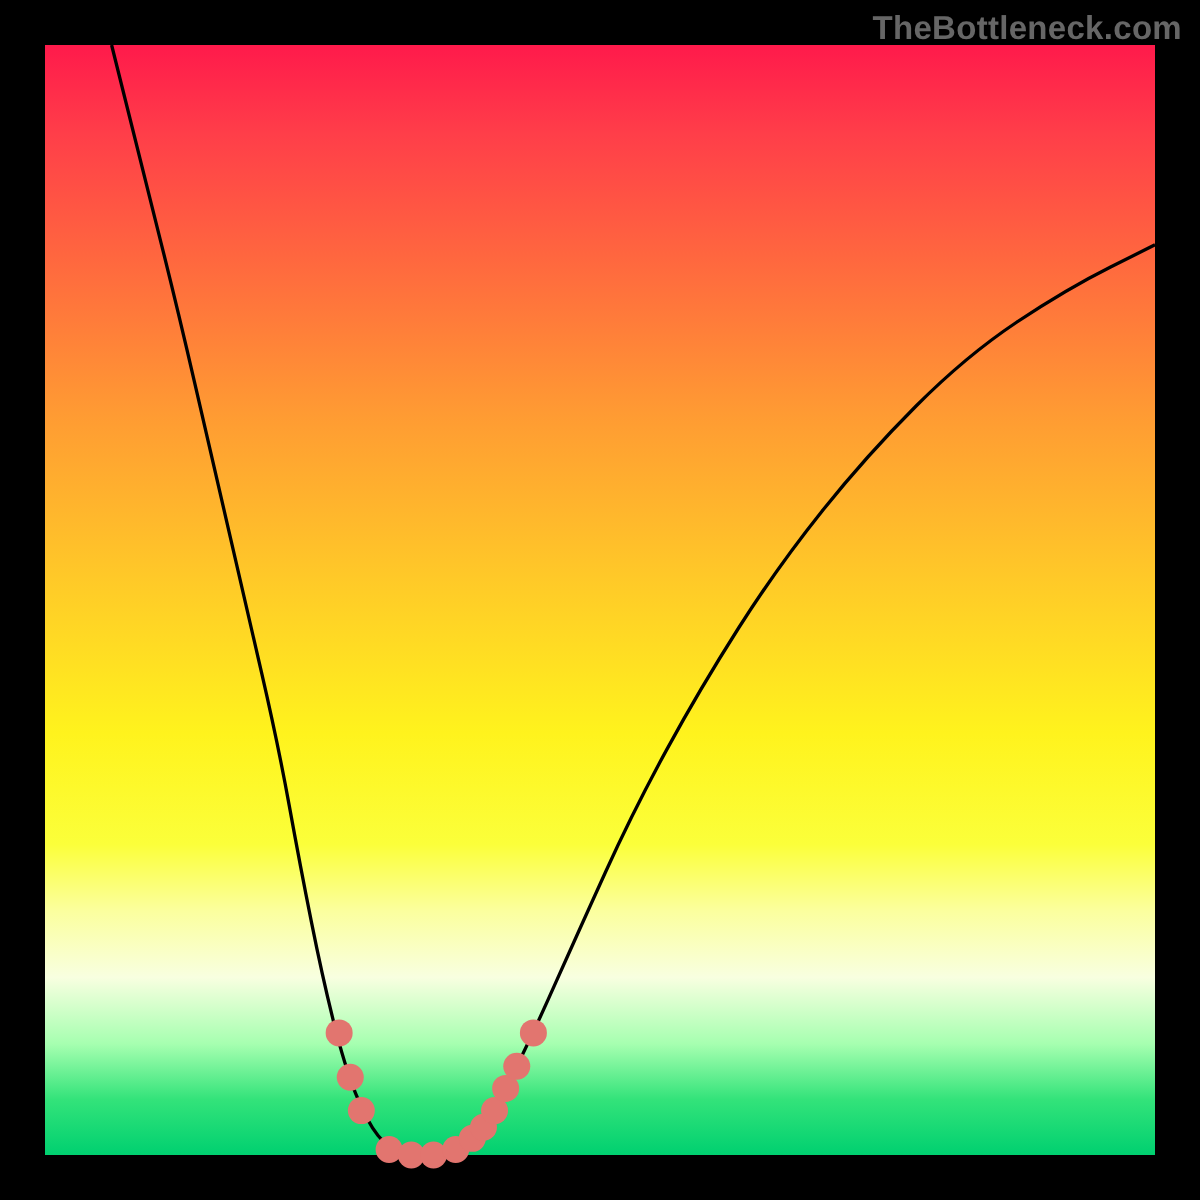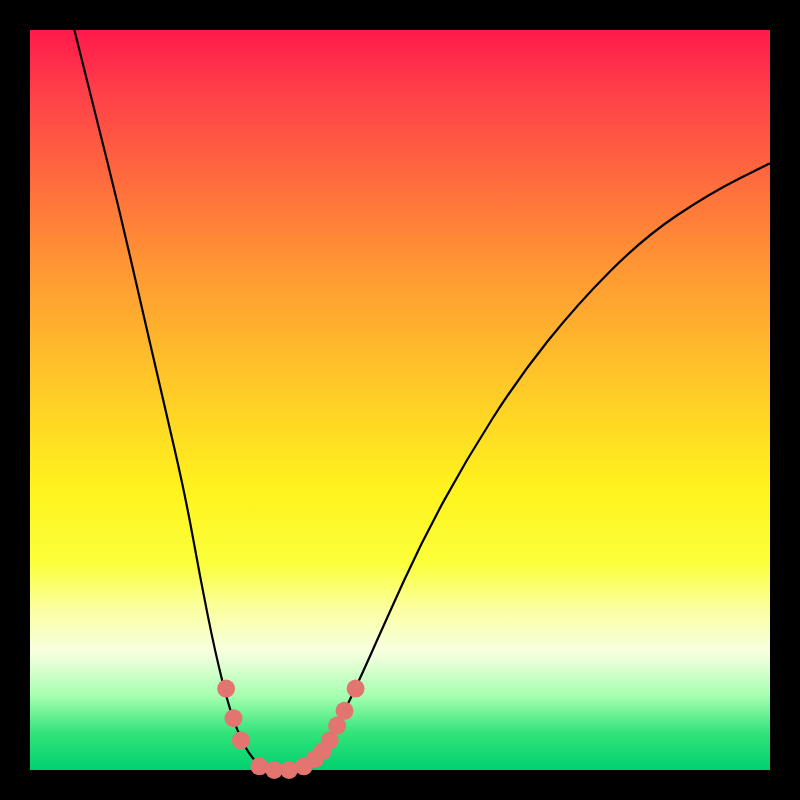--- a/index.html
+++ b/index.html
@@ -62,20 +62,21 @@
   }
   .marker {
     fill: #e2756f;
     stroke: none;
   }
 </style>
 </head>
 <body>
 
 <div class="frame">
+  <div class="watermark">TheBottleneck.com</div>
 
   <div class="plot">
     <svg class="curve" viewBox="0 0 740 740">
       <path id="curve-path" class="curve-path" d="M 44.4 0 Q 66.6 88.79999999999995 77.69999999999999 133.2 Q 88.8 177.60000000000002 99.9 225.70000000000002 Q 111 273.8 122.1 321.9 Q 133.2 370 144.3 418.1 Q 155.4 466.2 162.8 506.9 Q 170.20000000000002 547.6 177.60000000000002 584.6 Q 185 621.6 192.4 651.2 Q 199.8 680.8 207.2 699.3 Q 214.6 717.8 222 727.05 Q 229.4 736.3 236.8 738.15 Q 244.20000000000002 740 251.60000000000002 740 Q 259 740 266.4 738.15 Q 273.8 736.3 281.20000000000005 730.75 Q 288.6 725.2 296 714.1 Q 303.4 703 314.5 680.8 Q 325.6 658.6 340.4 625.3 Q 355.2 592 373.70000000000005 551.3 Q 392.20000000000005 510.6 414.4 469.9 Q 436.59999999999997 429.2 462.5 388.5 Q 488.40000000000003 347.79999999999995 518 310.79999999999995 Q 547.6 273.8 580.9 240.50000000000003 Q 614.1999999999999 207.20000000000005 647.5 185 Q 680.8000000000001 162.79999999999995 710.4000000000001 148 T 740 133.20000000000005"></path>
       <g id="markers">
           <circle cx="196.10000000000002" cy="658.6" r="9" class="marker"></circle>
           <circle cx="203.50000000000003" cy="688.2" r="9" class="marker"></circle>
           <circle cx="210.89999999999998" cy="710.4" r="9" class="marker"></circle>
           <circle cx="229.4" cy="736.3" r="9" class="marker"></circle>
           <circle cx="244.20000000000002" cy="740" r="9" class="marker"></circle>

